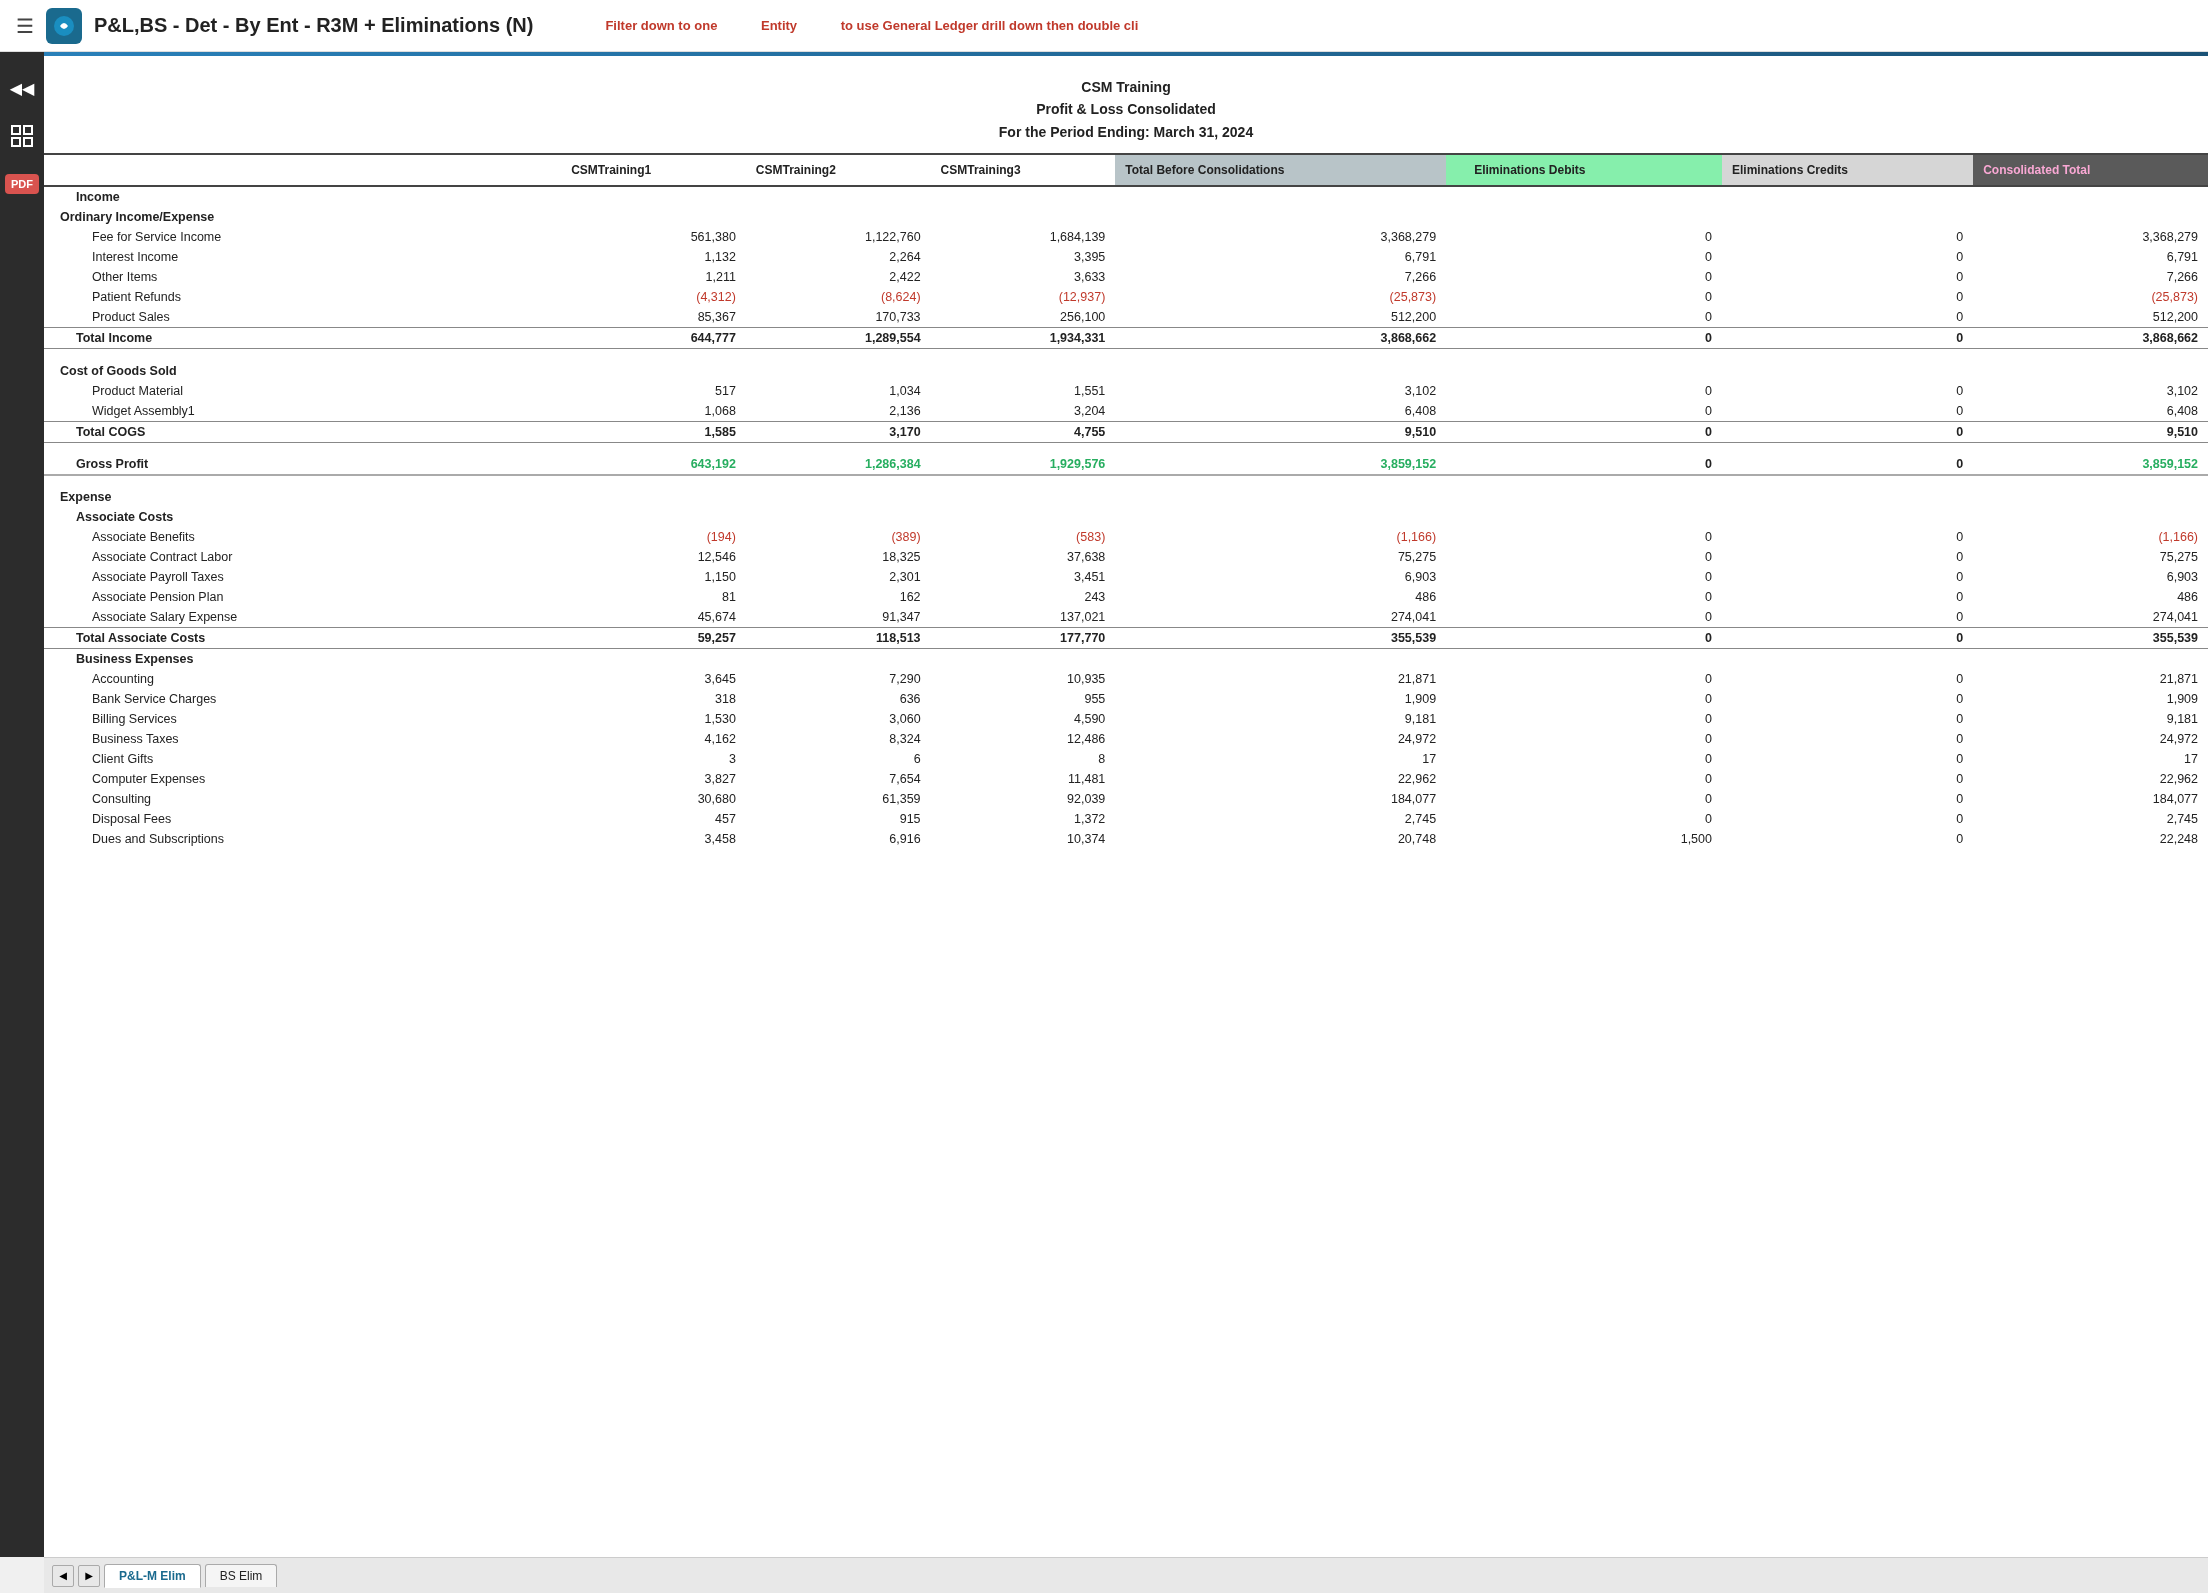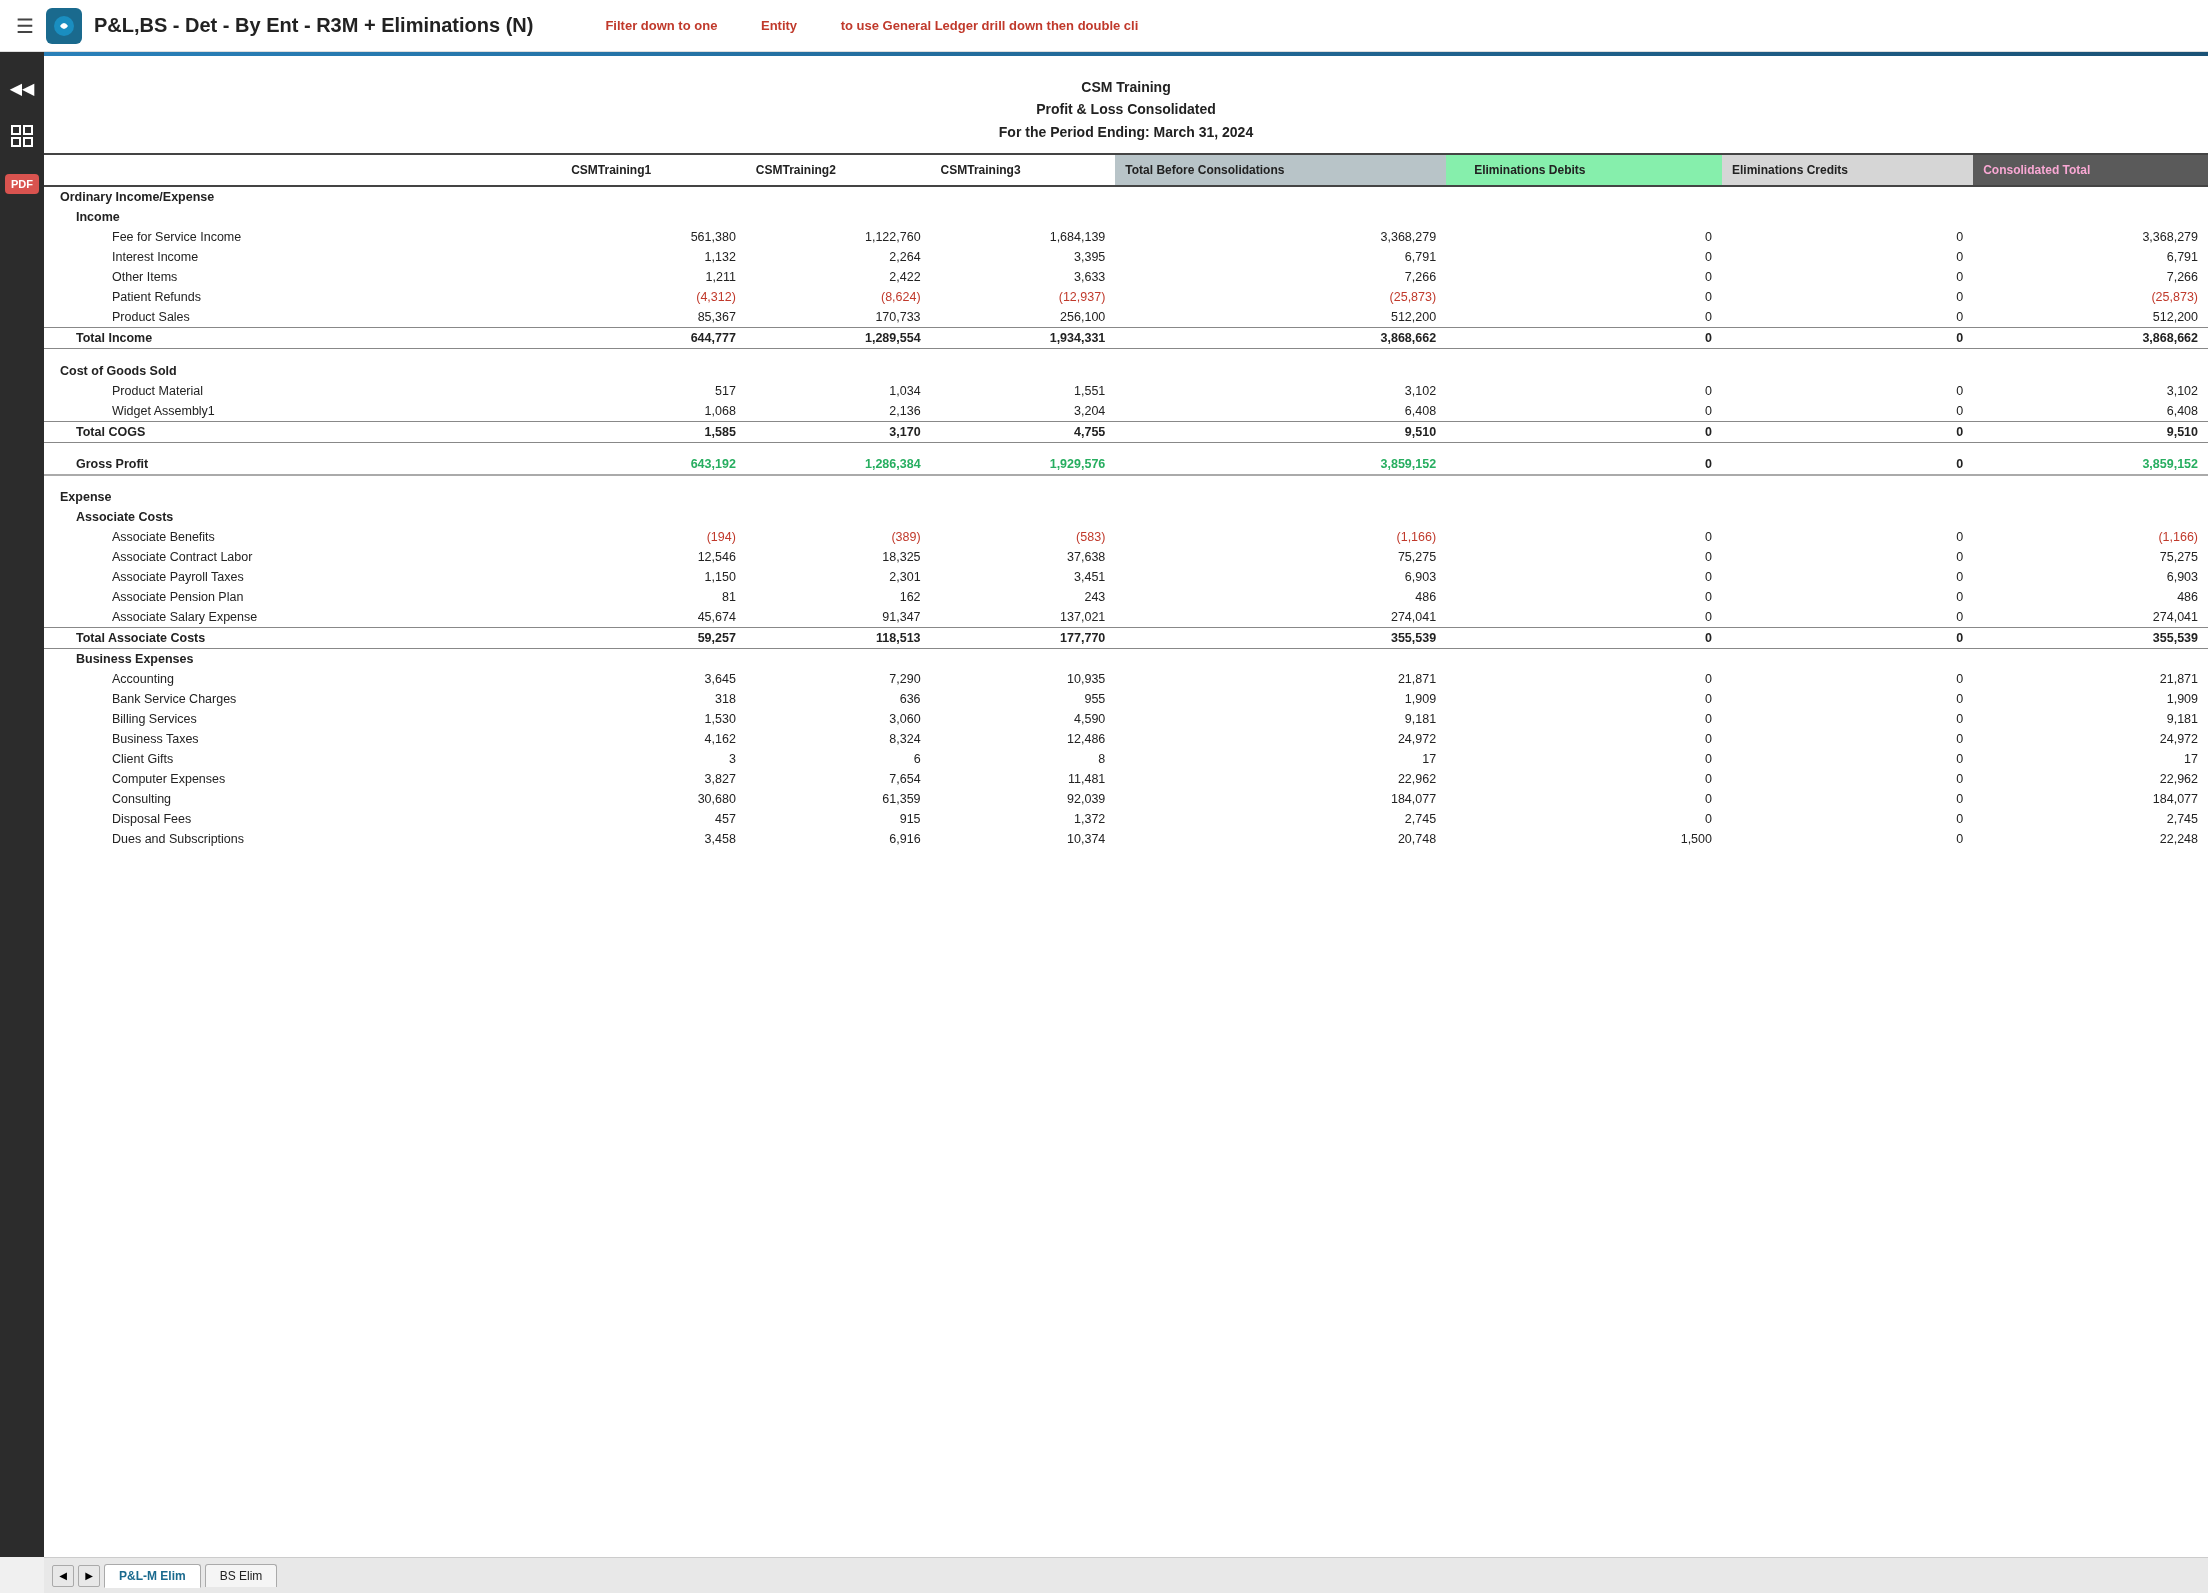--- a/index.html
+++ b/index.html
@@ -154,21 +154,21 @@
     .report-table td {
       padding: 3px 10px;
       text-align: right;
       white-space: nowrap;
     }
     .report-table td.col-label {
       text-align: left;
       padding-left: 16px;
     }
     .report-table td.col-label.indent2 {
-      padding-left: 68px;
+      padding-left: 48px;
     }
     .report-table td.col-label.section-header {
       font-weight: bold;
       padding-left: 16px;
     }
     .report-table td.col-label.subsection-header {
       font-weight: bold;
       padding-left: 32px;
     }
     .report-table tr.total-row td {
@@ -288,31 +288,31 @@
         <th>CSMTraining2</th>
         <th>CSMTraining3</th>
         <th class="col-total-before">Total Before Consolidations</th>
         <th class="col-elim-debit">Eliminations Debits</th>
         <th class="col-elim-credit">Eliminations Credits</th>
         <th class="col-consol-total">Consolidated Total</th>
       </tr>
     </thead>
     <tbody id="report-tbody">
     <tr>
+          <td class="col-label subsection-header">Income</td>
+          <td></td>
+          <td></td>
+          <td></td>
+          <td></td>
+          <td></td>
+          <td></td>
+          <td></td>
+        </tr>
+        <tr>
           <td class="col-label section-header">Ordinary Income/Expense</td>
-          <td></td>
-          <td></td>
-          <td></td>
-          <td></td>
-          <td></td>
-          <td></td>
-          <td></td>
-        </tr>
-        <tr>
-          <td class="col-label subsection-header">Income</td>
           <td></td>
           <td></td>
           <td></td>
           <td></td>
           <td></td>
           <td></td>
           <td></td>
         </tr>
         <tr>
           <td class="col-label indent2">Fee for Service Income</td>

